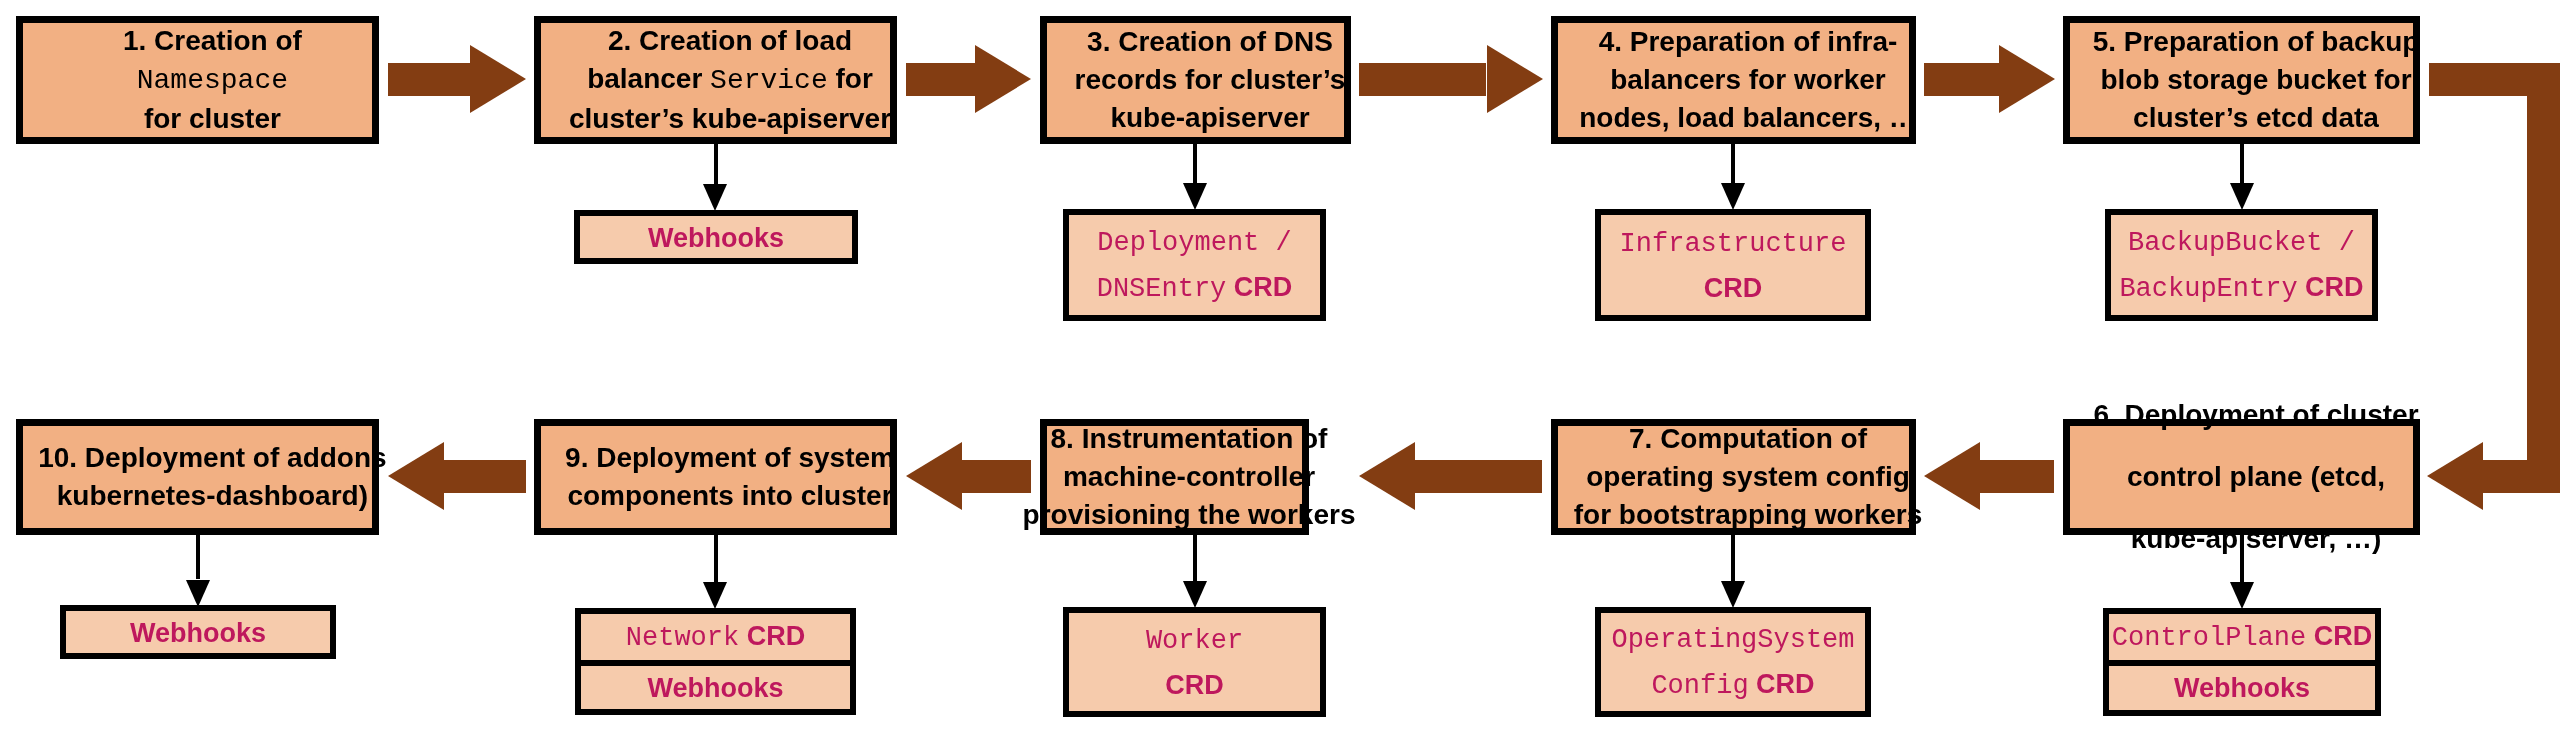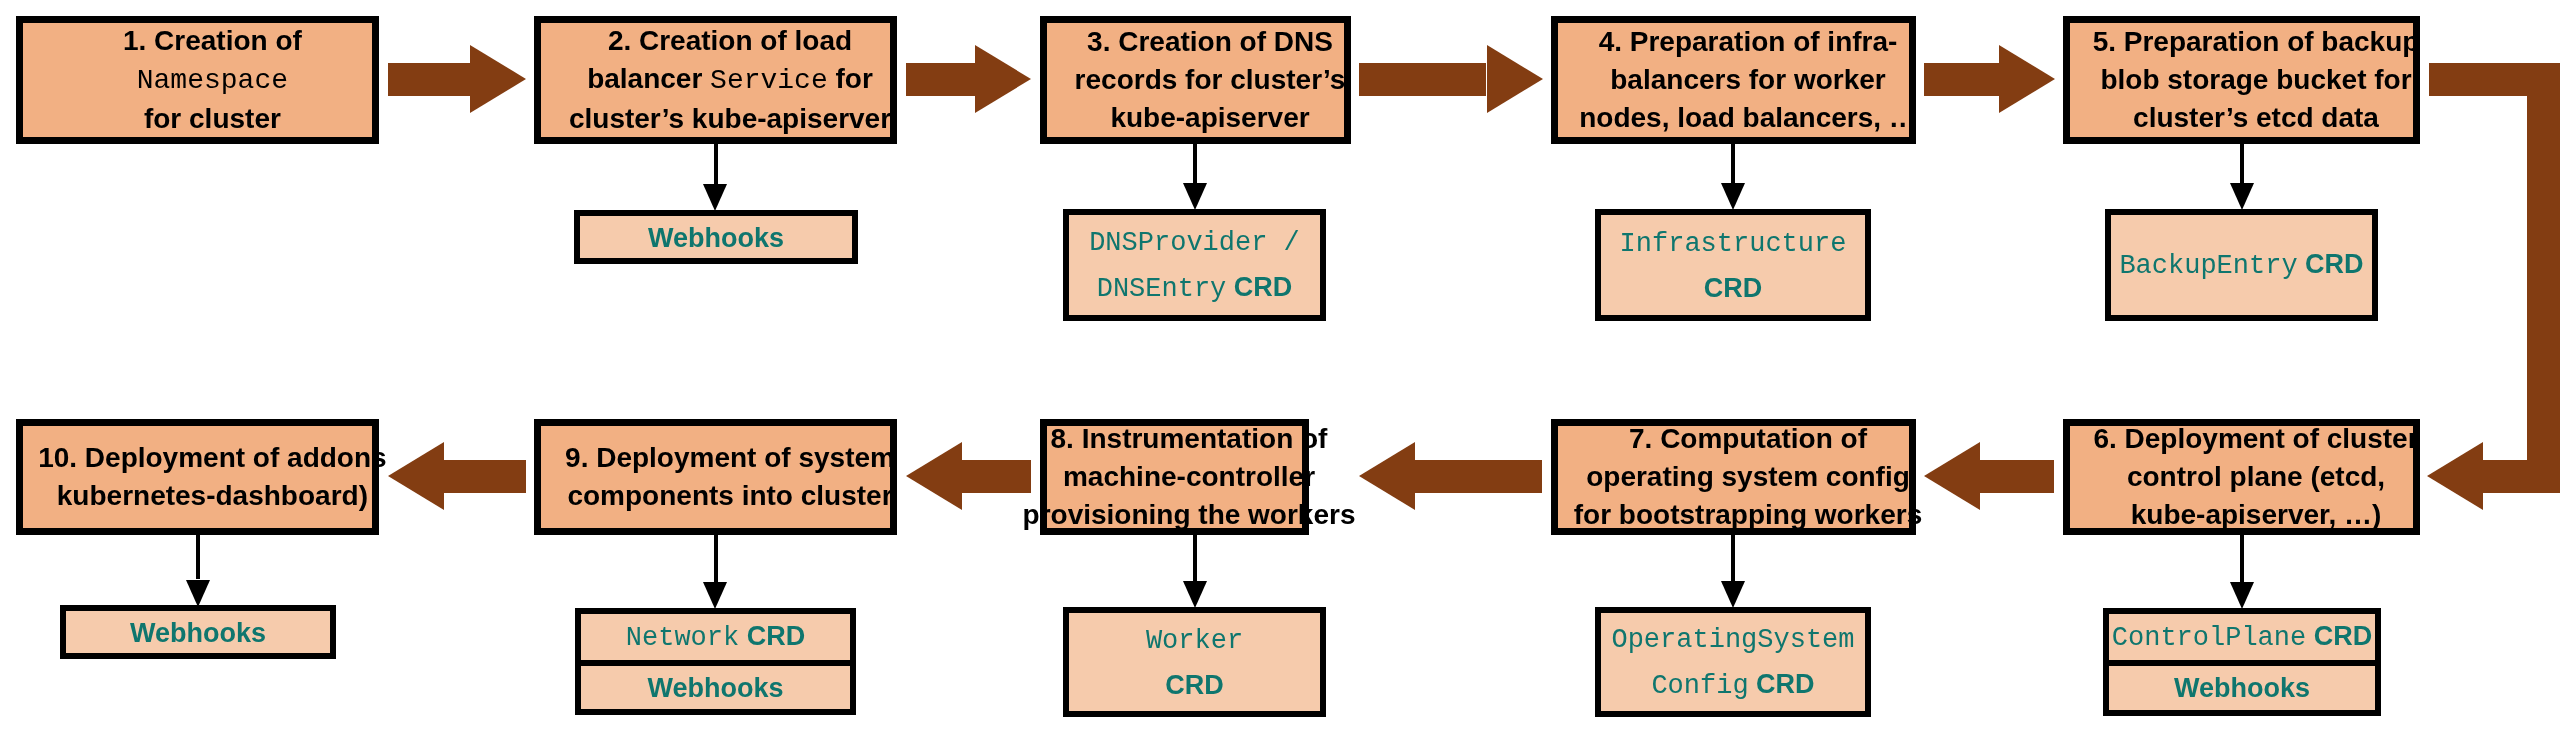--- a/index.html
+++ b/index.html
@@ -28,21 +28,21 @@
     white-space: nowrap;
     padding-left: 29px;
   }
   .sub-box {
     position: absolute;
     box-sizing: border-box;
     border: 6.4px solid #000;
     background: var(--crd-fill);
     display: flex;
     flex-direction: column;
-    color: #0f766e;
+    color: #be185d;
     font-weight: 700;
     font-size: 27px;
     white-space: nowrap;
   }
   .sub-cell {
     flex: 1;
     display: flex;
     flex-direction: column;
     justify-content: center;
     align-items: center;
@@ -105,21 +105,21 @@
     <div>
       <div class="main-box" style="left: 1040px; top: 16.4px; width: 311px; height: 128px;">
         <div class="label-line"><span class="f-sans">3. Creation of DNS</span></div>
         <div class="label-line"><span class="f-sans">records for cluster’s</span></div>
         <div class="label-line"><span class="f-sans">kube-apiserver</span></div>
       </div>
       <div class="thin-line" style="left: 1193px; top: 140px; height: 43px;"></div>
       <div class="thin-head" style="left: 1183px; top: 183px;"></div>
       <div class="sub-box" style="left: 1063px; top: 209px; width: 263px; height: 112px;">
         <div class="sub-cell">
-          <div class="sub-line"><span class="f-mono">DNSProvider /</span></div>
+          <div class="sub-line"><span class="f-mono">Deployment /</span></div>
           <div class="sub-line"><span class="f-mono">DNSEntry</span><span class="f-sans"> CRD</span></div>
         </div>
       </div>
     </div>
     <div>
       <div class="main-box" style="left: 1551px; top: 16.4px; width: 365px; height: 128px;">
         <div class="label-line"><span class="f-sans">4. Preparation of infra-</span></div>
         <div class="label-line"><span class="f-sans">balancers for worker</span></div>
         <div class="label-line"><span class="f-sans">nodes, load balancers, …</span></div>
       </div>
@@ -135,26 +135,27 @@
     <div>
       <div class="main-box" style="left: 2063px; top: 16.4px; width: 357px; height: 128px;">
         <div class="label-line"><span class="f-sans">5. Preparation of backup</span></div>
         <div class="label-line"><span class="f-sans">blob storage bucket for</span></div>
         <div class="label-line"><span class="f-sans">cluster’s etcd data</span></div>
       </div>
       <div class="thin-line" style="left: 2240px; top: 140px; height: 43px;"></div>
       <div class="thin-head" style="left: 2230px; top: 183px;"></div>
       <div class="sub-box" style="left: 2105px; top: 209px; width: 273px; height: 112px;">
         <div class="sub-cell">
+          <div class="sub-line"><span class="f-mono">BackupBucket /</span></div>
           <div class="sub-line"><span class="f-mono">BackupEntry</span><span class="f-sans"> CRD</span></div>
         </div>
       </div>
     </div>
     <div>
-      <div class="main-box" style="left: 2063px; top: 419px; width: 357px; height: 116px;">
+      <div class="main-box" style="left: 2063px; top: 419px; width: 357px; height: 116px; gap: 24px;">
         <div class="label-line"><span class="f-sans">6. Deployment of cluster</span></div>
         <div class="label-line"><span class="f-sans">control plane (etcd,</span></div>
         <div class="label-line"><span class="f-sans">kube-apiserver, …)</span></div>
       </div>
       <div class="thin-line" style="left: 2240px; top: 530px; height: 52px;"></div>
       <div class="thin-head" style="left: 2230px; top: 582px;"></div>
       <div class="sub-box" style="left: 2103px; top: 608px; width: 278px; height: 108px;">
         <div class="sub-cell">
           <div class="sub-line"><span class="f-mono">ControlPlane</span><span class="f-sans"> CRD</span></div>
         </div>

